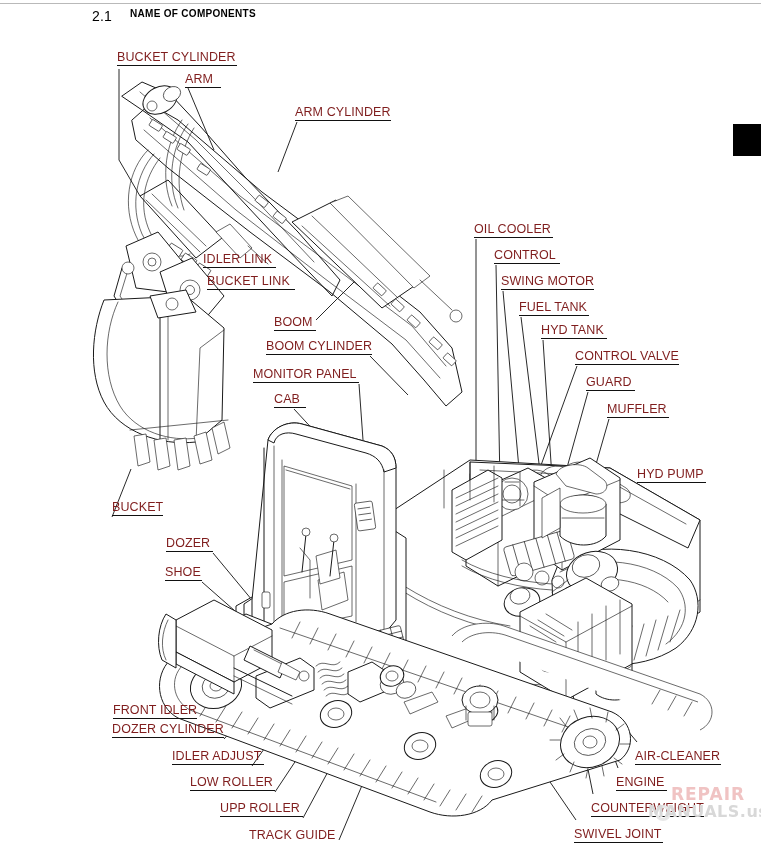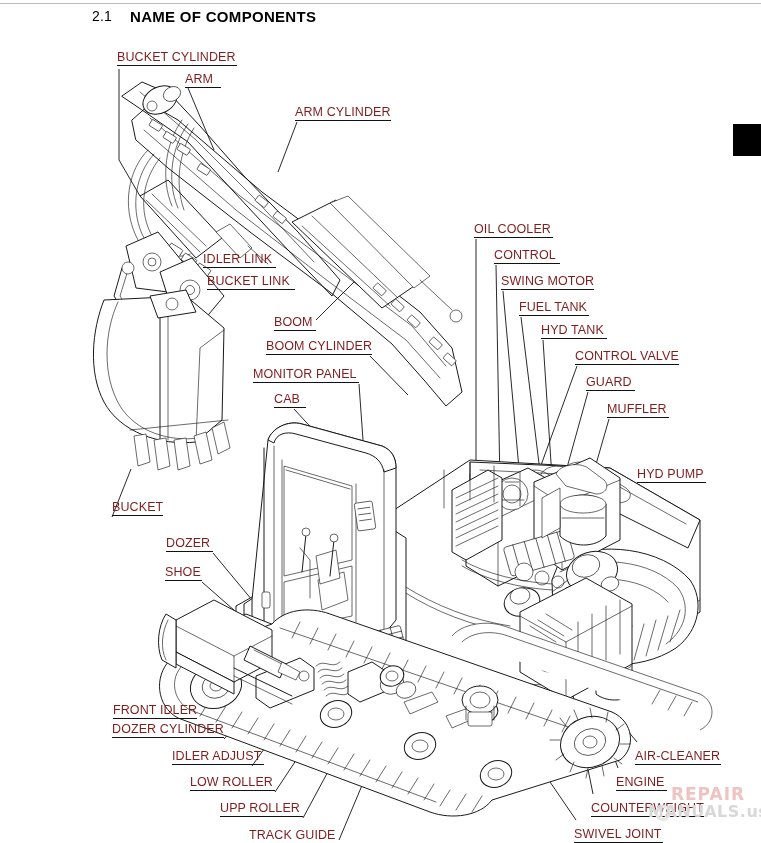--- a/index.html
+++ b/index.html
@@ -39,21 +39,21 @@
     position: absolute;
     left: 68px; top: 8px;
     font-size: 14px;
     font-weight: normal;
     letter-spacing: 0.2px;
     margin-left: 24px;
   }
   #sec-title {
     position: absolute;
     left: 130px; top: 8px;
-    font-size: 15px;
+    font-size: 10px;
     font-weight: bold;
     letter-spacing: 0.3px;
   }
   
   #tab-mark {
     position: absolute;
     left: 733px; top: 124px;
     width: 28px; height: 32px;
     background: #000;
   }

